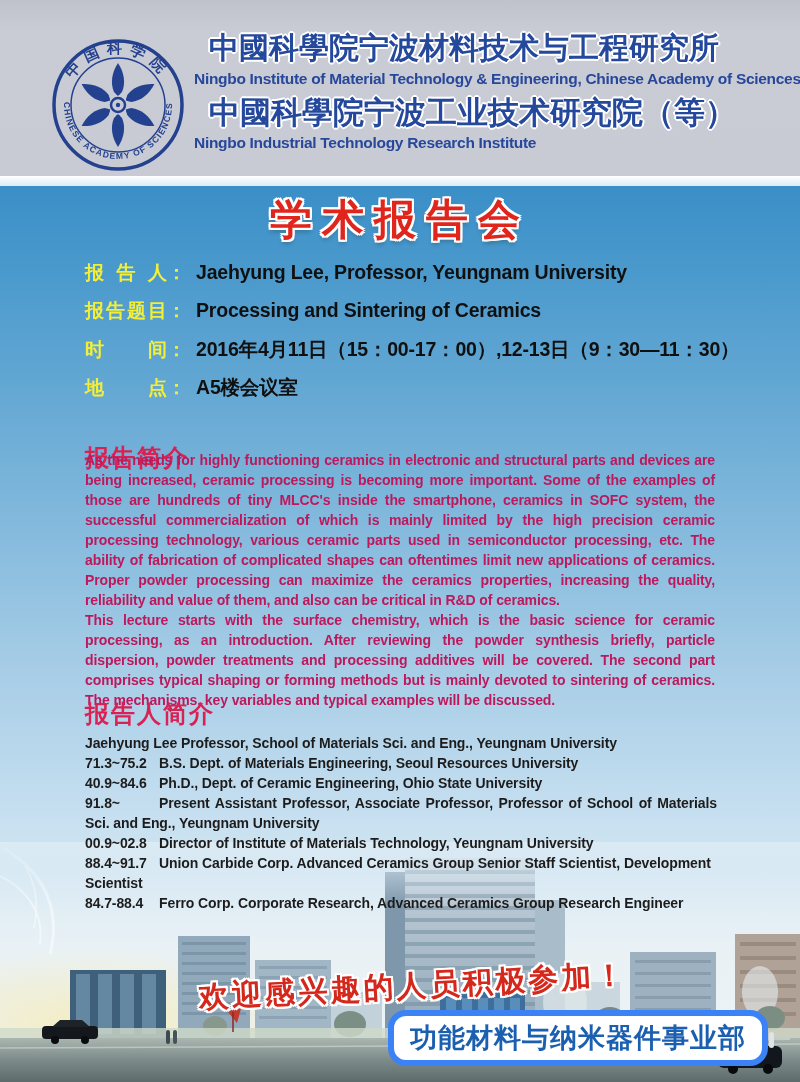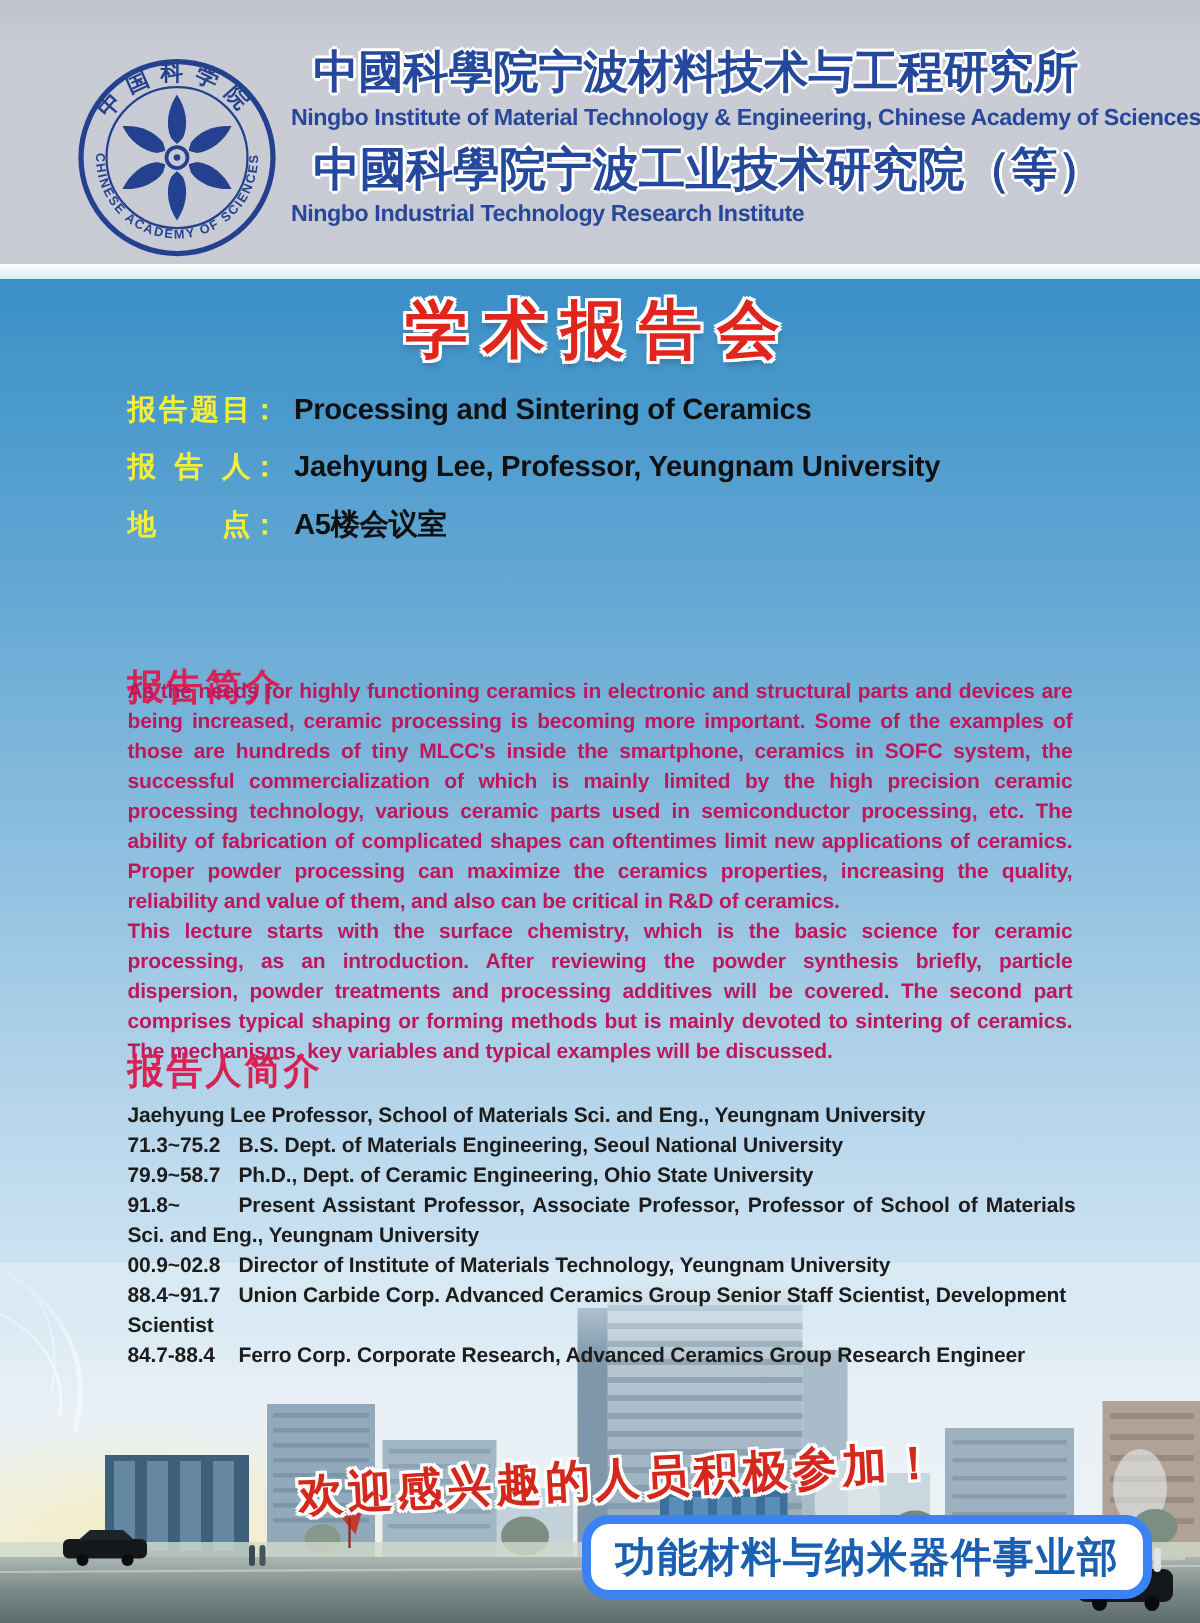--- a/index.html
+++ b/index.html
@@ -291,43 +291,46 @@
 
     <rect x="0" y="0" width="800" height="64" fill="url(#topfade)"></rect>
   </svg>
 
   <div class="content">
 
     <div class="poster-title">学术报告会</div>
 
     <div class="info">
       <div class="irow">
+        <span class="ilabel">报告人</span><span class="icolon">：</span><span class="ival">Jaehyung Lee, Professor, Yeungnam University</span>
+      </div>
+      <div class="irow">
         <span class="ilabel">报告题目</span><span class="icolon">：</span><span class="ival">Processing and Sintering of Ceramics</span>
       </div>
       <div class="irow">
-        <span class="ilabel">报告人</span><span class="icolon">：</span><span class="ival">Jaehyung Lee, Professor, Yeungnam University</span>
+        <span class="ilabel">时间</span><span class="icolon">：</span><span class="ival">2016年4月11日（15：00-17：00）,12-13日（9：30—11：30）</span>
       </div>
       <div class="irow">
         <span class="ilabel">地点</span><span class="icolon">：</span><span class="ival">A5楼会议室</span>
       </div>
     </div>
 
     <div class="sec-head sec-head-1">报告简介</div>
 
     <div class="abstract">
       <p>As the needs for highly functioning ceramics in electronic and structural parts and devices are being increased, ceramic processing is becoming more important. Some of the examples of those are hundreds of tiny MLCC's inside the smartphone, ceramics in SOFC system, the successful commercialization of which is mainly limited by the high precision ceramic processing technology, various ceramic parts used in semiconductor processing, etc. The ability of fabrication of complicated shapes can oftentimes limit new applications of ceramics. Proper powder processing can maximize the ceramics properties, increasing the quality, reliability and value of them, and also can be critical in R&amp;D of ceramics.</p>
       <p>This lecture starts with the surface chemistry, which is the basic science for ceramic processing, as an introduction. After reviewing the powder synthesis briefly, particle dispersion, powder treatments and processing additives will be covered. The second part comprises typical shaping or forming methods but is mainly devoted to sintering of ceramics. The mechanisms, key variables and typical examples will be discussed.</p>
     </div>
 
     <div class="sec-head sec-head-2">报告人简介</div>
 
     <div class="bio">
       <div class="bio-intro">Jaehyung Lee Professor, School of Materials Sci. and Eng., Yeungnam University</div>
-      <div class="citem"><span class="cperiod">71.3~75.2</span><span class="cdesc">B.S. Dept. of Materials Engineering, Seoul National University</span></div>
-      <div class="citem"><span class="cperiod">79.9~58.7</span><span class="cdesc">Ph.D., Dept. of Ceramic Engineering, Ohio State University</span></div>
+      <div class="citem"><span class="cperiod">71.3~75.2</span><span class="cdesc">B.S. Dept. of Materials Engineering, Seoul Resources University</span></div>
+      <div class="citem"><span class="cperiod">40.9~84.6</span><span class="cdesc">Ph.D., Dept. of Ceramic Engineering, Ohio State University</span></div>
       <div class="citem citem-wrap"><span class="cperiod">91.8~</span><span class="cdesc">Present Assistant Professor, Associate Professor, Professor of School of Materials Sci. and Eng., Yeungnam University</span></div>
       <div class="citem"><span class="cperiod">00.9~02.8</span><span class="cdesc">Director of Institute of Materials Technology, Yeungnam University</span></div>
       <div class="citem"><span class="cperiod">88.4~91.7</span><span class="cdesc">Union Carbide Corp. Advanced Ceramics Group Senior Staff Scientist, Development Scientist</span></div>
       <div class="citem"><span class="cperiod">84.7-88.4</span><span class="cdesc">Ferro Corp. Corporate Research, Advanced Ceramics Group Research Engineer</span></div>
     </div>
 
     <div class="welcome">欢迎感兴趣的人员积极参加！</div>
 
     <div class="dept-box">功能材料与纳米器件事业部</div>
 

